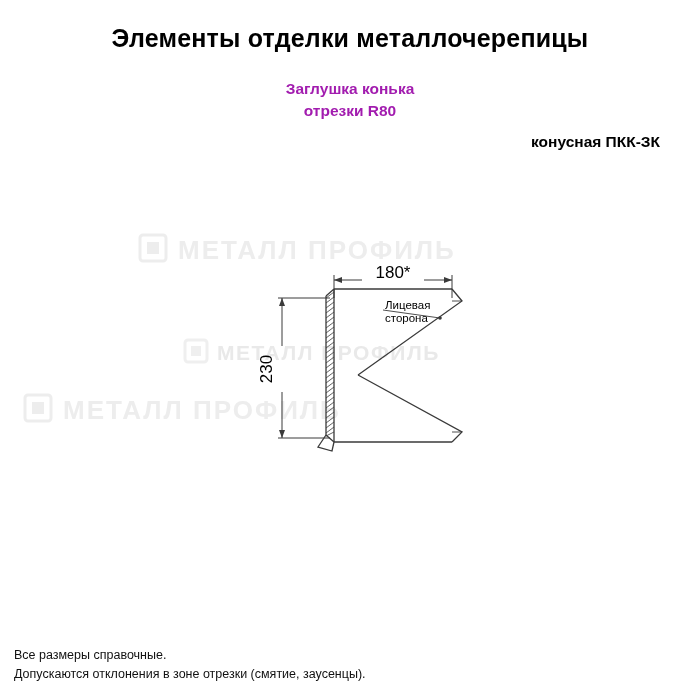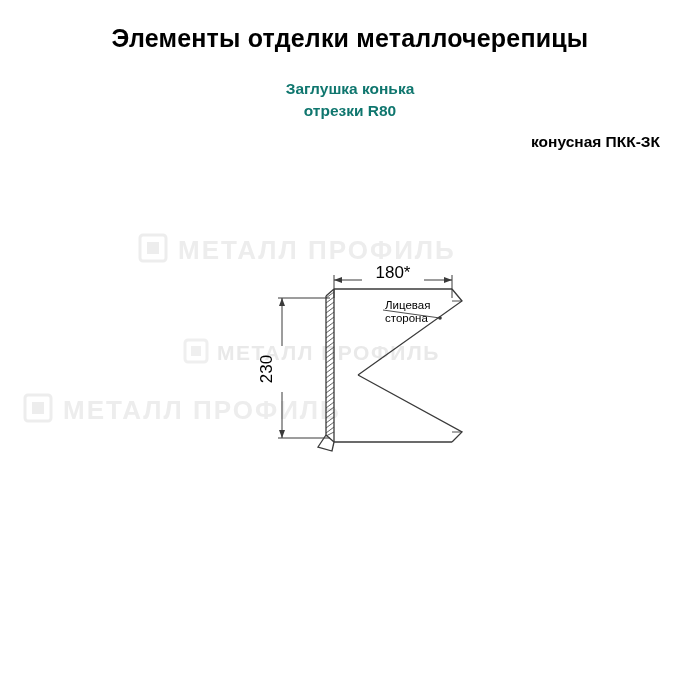--- a/index.html
+++ b/index.html
@@ -33,21 +33,21 @@
   }
   .subtitle {
     position: absolute;
     top: 78px;
     left: 0;
     width: 700px;
     text-align: center;
     font-size: 15.5px;
     font-weight: bold;
     line-height: 22px;
-    color: #0f766e;
+    color: #a21caf;
   }
   .subtitle .line2 {
     display: block;
   }
   .subtitle3 {
     position: absolute;
     top: 133px;
     left: 0;
     width: 660px;
     text-align: right;
@@ -214,14 +214,18 @@
     </g>
 
     <g>
       <line x1="440" y1="148" x2="383" y2="140" stroke="#3a3a3a" stroke-width="0.9"></line>
       <circle cx="440" cy="148" r="1.8" fill="#3a3a3a"></circle>
       <text class="face-label" x="385" y="139">Лицевая</text>
       <text class="face-label" x="385" y="152">сторона</text>
     </g>
   </svg>
 
+  <div class="footer">
+    <div>Все размеры справочные.</div>
+    <div>Допускаются отклонения в зоне отрезки (смятие, заусенцы).</div>
+  </div>
 
 </div>
 
 </body></html>

